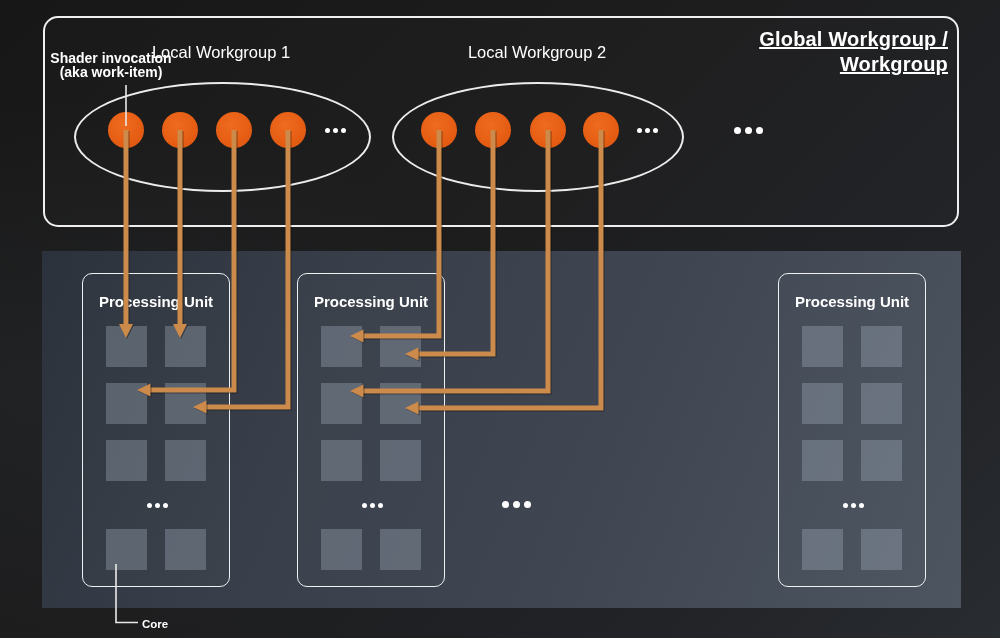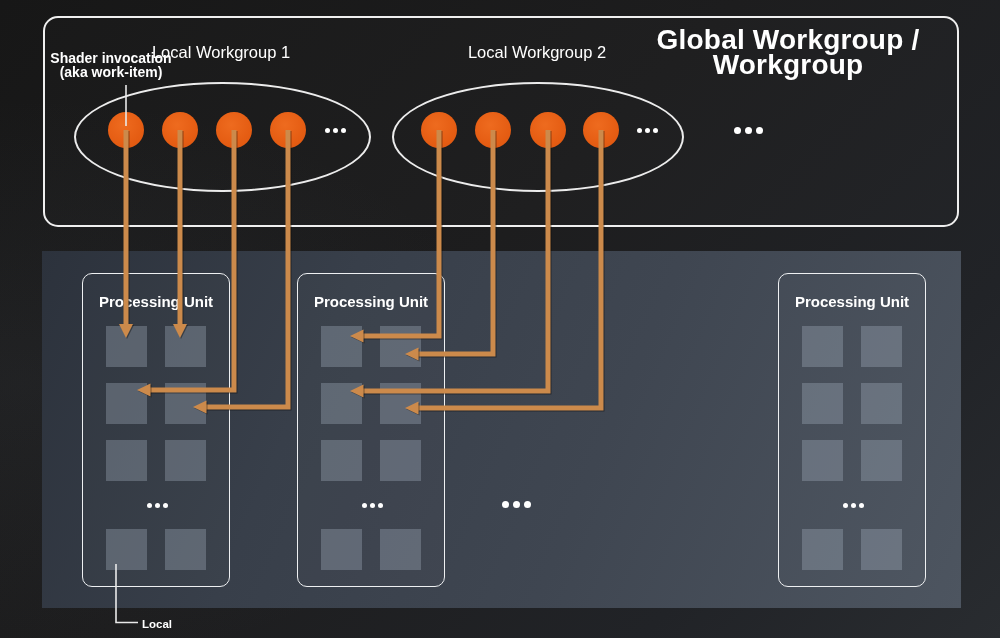--- a/index.html
+++ b/index.html
@@ -11,22 +11,22 @@
       linear-gradient(135deg,#171717 0%,#1d1d1e 45%,#212327 78%,#292c30 100%);
   }
   .abs{position:absolute;}
   
   .global-box{
     left:43px;top:16px;width:912px;height:207px;
     border:2px solid #efefef;border-radius:15px;
     background:rgba(255,255,255,0.012);
   }
   .global-title{
-    right:52px;top:27px;width:320px;text-align:center;
-    color:#fff;font-size:28px;font-weight:700;line-height:25px;letter-spacing:0.2px;
+    right:52px;top:27px;width:320px;text-align:right;
+    color:#fff;font-size:20px;font-weight:700;line-height:25px;letter-spacing:0.2px;text-decoration:underline;
   }
   .wg-title{
     top:43px;width:220px;text-align:center;
     color:#fff;font-size:16.5px;font-weight:400;
   }
   .wg-ellipse{
     top:82px;height:106px;border:2px solid #ececec;border-radius:50%;
   }
   .work-item{
     width:36px;height:36px;top:112px;border-radius:50%;
@@ -167,21 +167,21 @@
     <div class="sq" style="left:82px;top:166px;"></div>
     <div class="dots dots-sm">
         <i></i>
         <i></i>
         <i></i>
       </div>
     <div class="sq" style="left:23px;top:255px;"></div>
     <div class="sq" style="left:82px;top:255px;"></div>
   </div>
 
-  <div class="abs core-note">Local</div>
+  <div class="abs core-note">Core</div>
 
   <svg id="overlay" width="1000" height="638" viewBox="0 0 1000 638">
     <g class="arrows" stroke="#cc8a4b" stroke-width="5" fill="none">
       <polyline points="126,130 126,325"></polyline>
       <polyline points="180,130 180,325"></polyline>
       <polyline points="234,130 234,390 150,390"></polyline>
       <polyline points="288,130 288,407 206,407"></polyline>
       <polyline points="439,130 439,336 363,336"></polyline>
       <polyline points="493,130 493,354 418,354"></polyline>
       <polyline points="548,130 548,391 363,391"></polyline>

